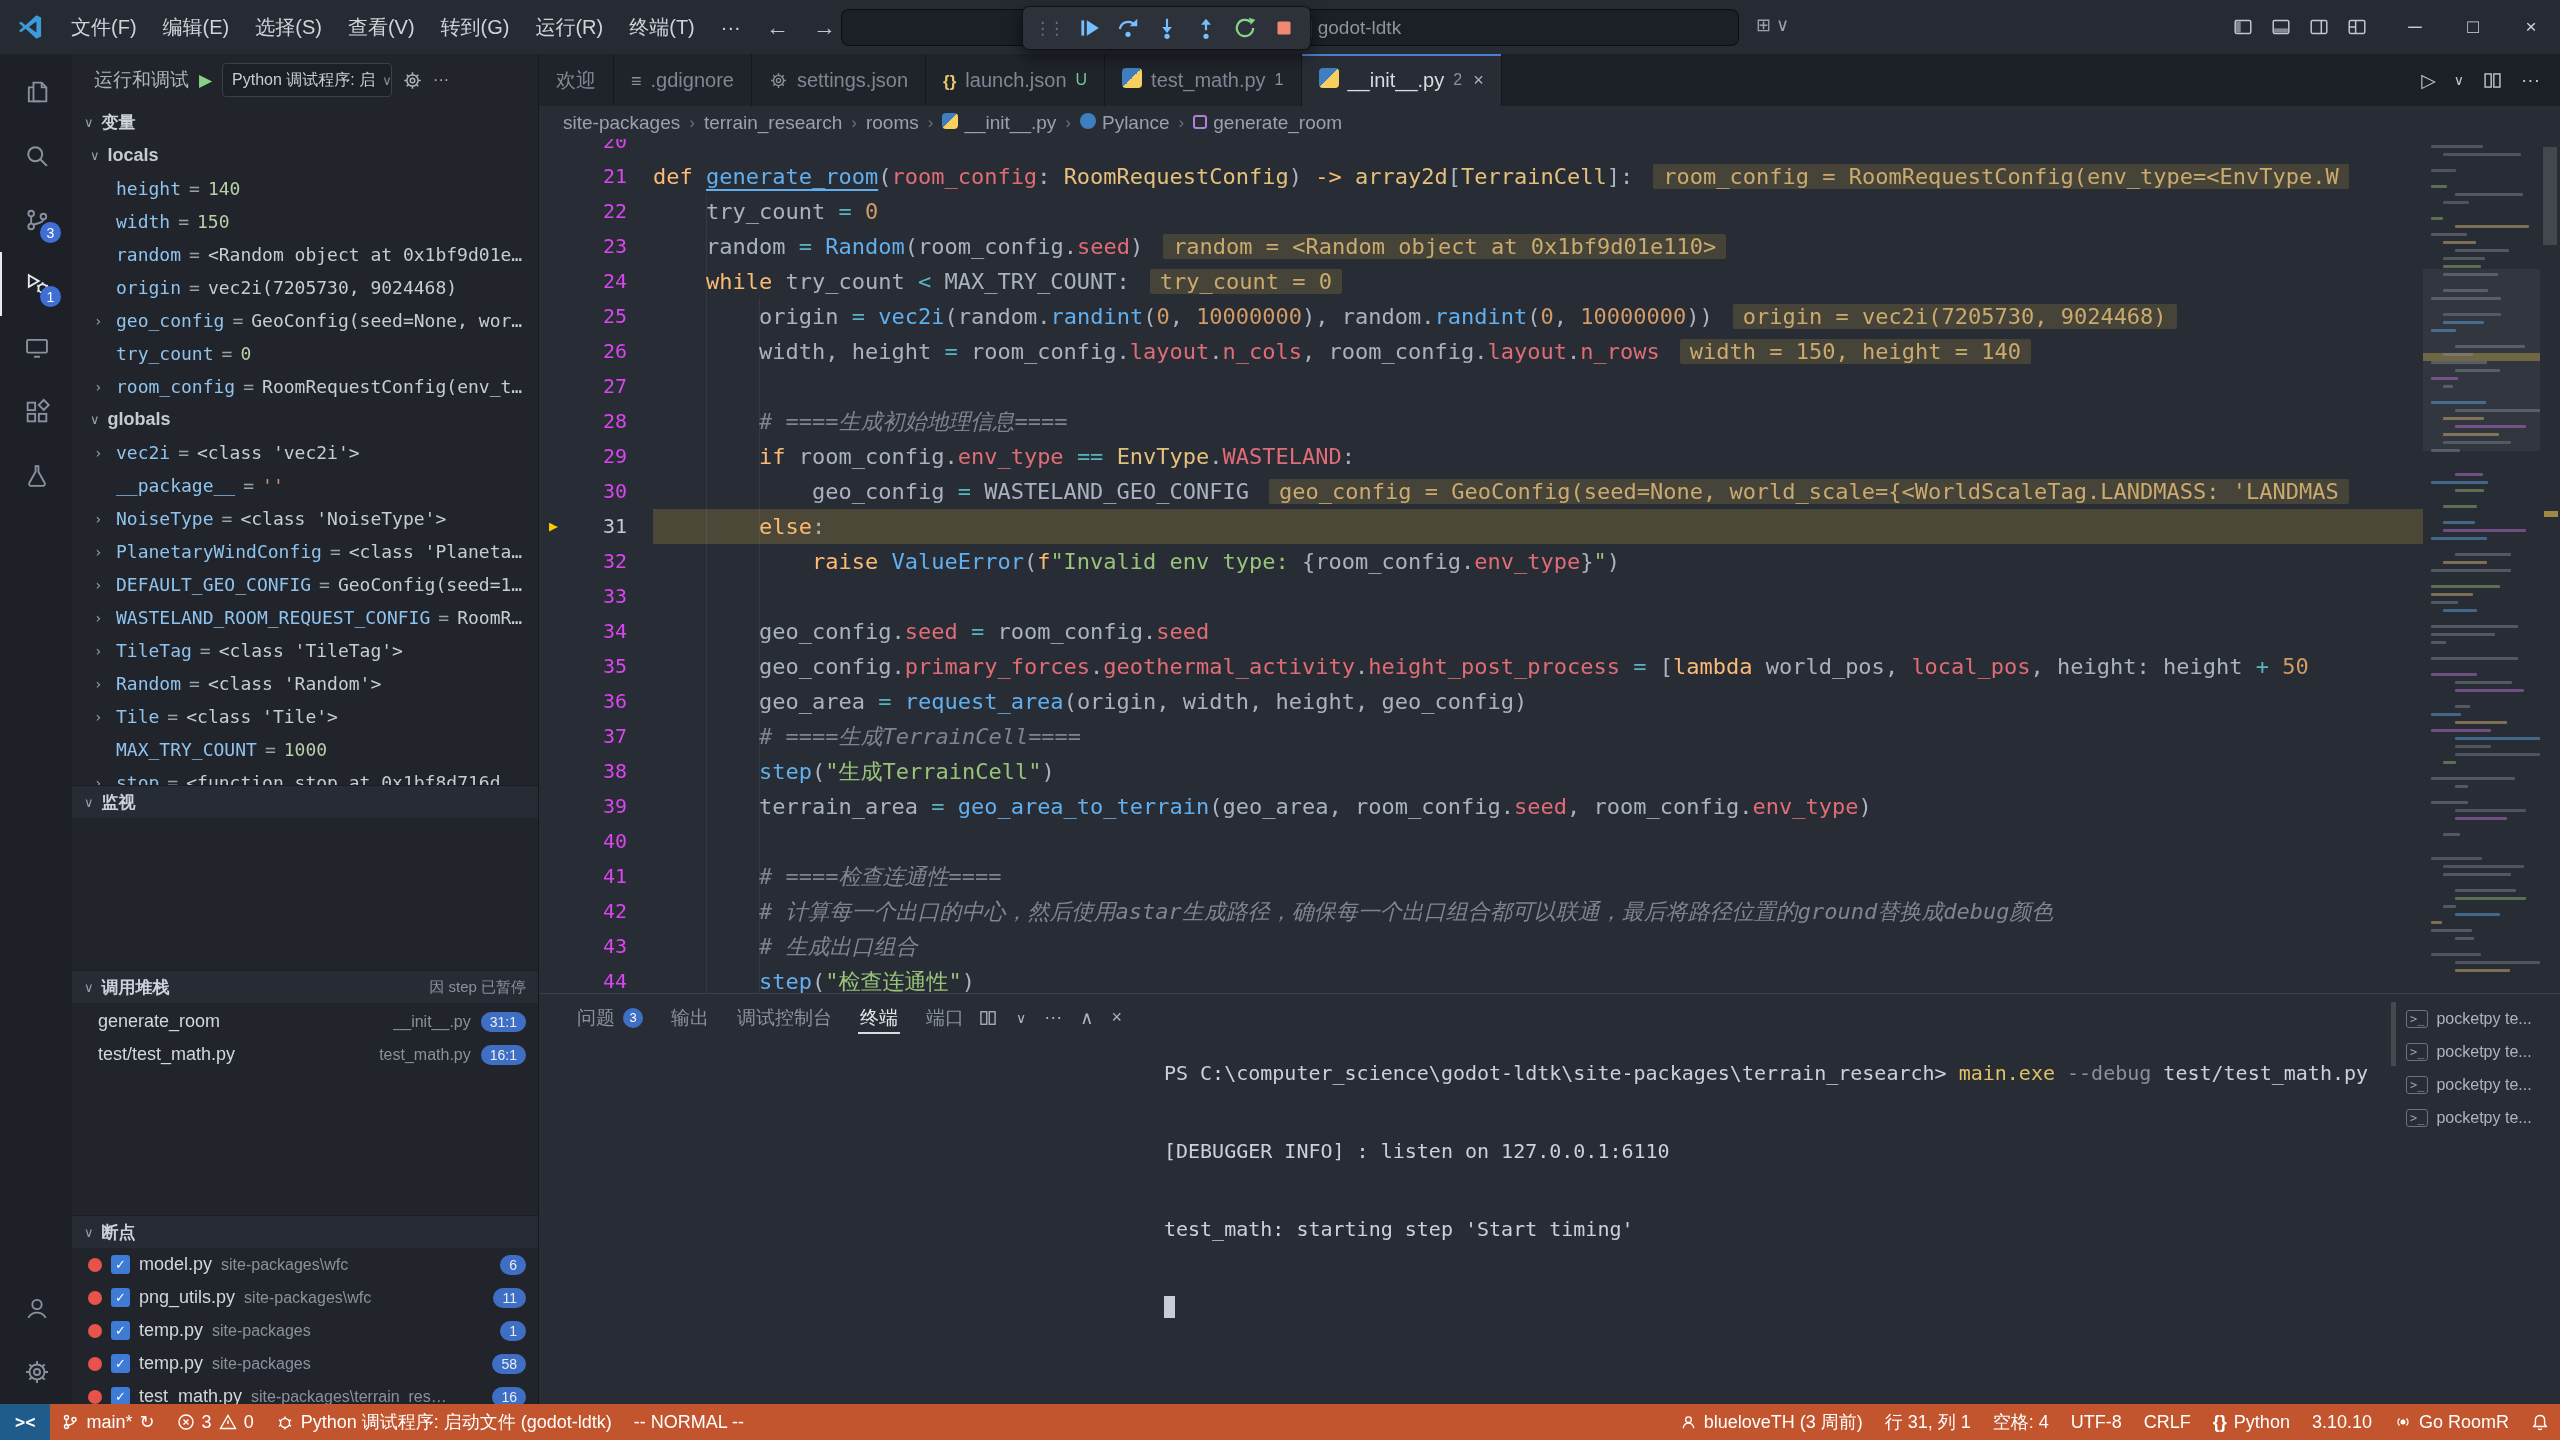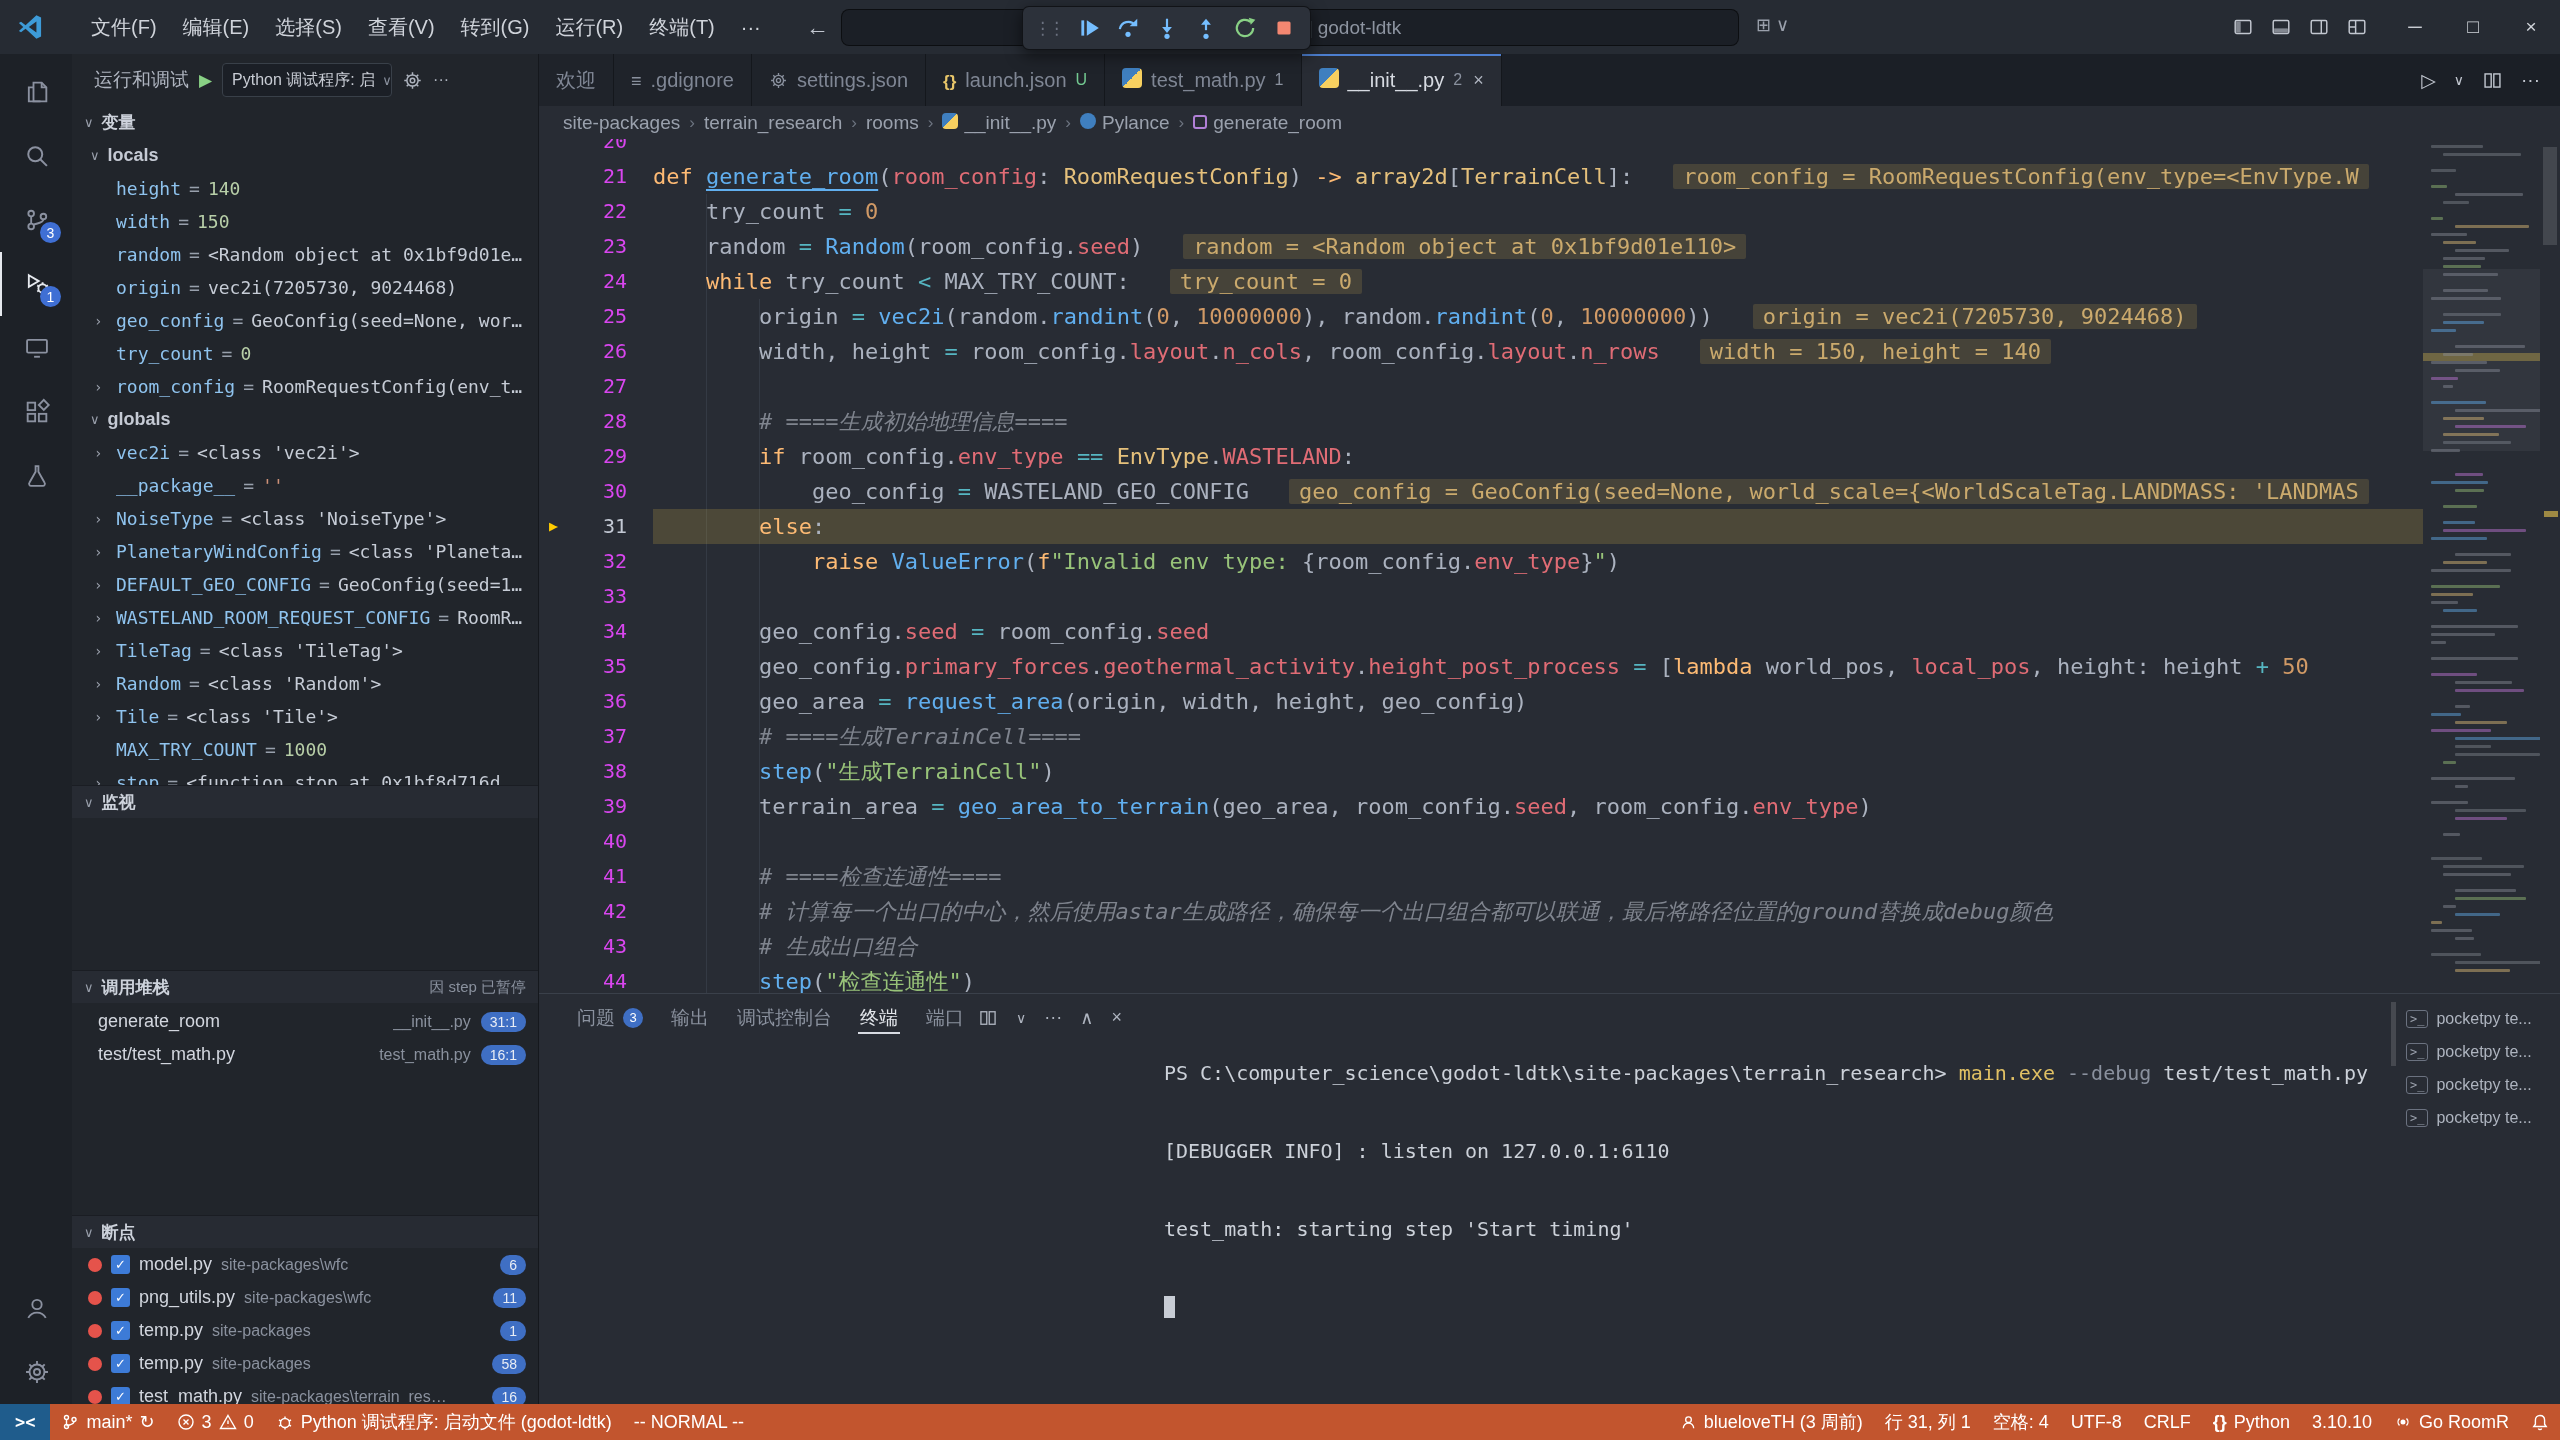--- a/index.html
+++ b/index.html
@@ -1,21 +1,21 @@
 <!DOCTYPE html>
 <html><head>
 <meta charset="utf-8">
 <style>
   * { margin:0; padding:0; box-sizing:border-box; }
   html,body { background:#1e2227; }
   body { font-family:"Liberation Sans","DejaVu Sans",sans-serif; }
   .window { position:relative; width:2560px; height:1440px; overflow:hidden; background:#282c34; }
 
   
-  .titlebar { height:54px; background:#262b33; display:flex; align-items:center; position:relative; z-index:40;gap:20px; }
+  .titlebar { height:54px; background:#262b33; display:flex; align-items:center; position:relative; z-index:40; }
   .vslogo { width:28px; height:28px; margin:0 14px 0 16px; }
   .menus { display:flex; align-items:center; }
   .menu-item { font-size:20px; color:#cfd3da; padding:0 13px; height:36px; line-height:36px; border-radius:6px; white-space:nowrap; }
   .nav-arrow { font-size:23px; color:#c2c7d0; padding:0 12px; }
   .searchbox { position:absolute; left:841px; top:9px; width:898px; height:37px; background:#1b1f26; border:1px solid rgba(0,0,0,.55); border-radius:8px; display:flex; align-items:center; justify-content:center; gap:10px; color:#8d94a0; font-size:19px; }
   .cmd-extra { position:absolute; left:1756px; top:14px; color:#9aa0ac; font-size:18px; display:flex; gap:5px; }
   .dbg-toolbar { position:absolute; left:1022px; top:6px; height:44px; background:#2c313a; border:1px solid rgba(0,0,0,.6); border-radius:7px; box-shadow:0 5px 16px rgba(0,0,0,.55); display:flex; align-items:center; padding:0 9px; gap:4px; z-index:60; }
   .dbg-handle { color:#6b7280; font-size:17px; letter-spacing:-3px; padding:0 5px 0 2px; }
   .dbg-btn { width:35px; height:35px; display:flex; align-items:center; justify-content:center; border-radius:5px; }
   .tb-right { margin-left:auto; display:flex; align-items:center; }
@@ -91,21 +91,21 @@
   .ln { width:114px; flex:none; text-align:right; padding-right:26px; color:#d946ef; font-size:20px; position:relative; }
   .cl.current .ln { color:#c3c9d4; }
   .cur-arrow { position:absolute; left:10px; top:0; color:#ffcc00; font-size:15px; }
   .lt { flex:1; min-width:0; overflow:hidden; }
   .cl.current .lt { background:rgba(255,215,80,.17); }
   .tk-k { color:#fdba74; } .tk-f { color:#61afef; }
   .tk-fu { color:#61afef; text-decoration:underline; text-underline-offset:5px; }
   .tk-t { color:#e5c07b; } .tk-s { color:#98c379; } .tk-n { color:#d19a66; }
   .tk-c { color:#7f848e; font-style:italic; } .tk-v { color:#abb2bf; }
   .tk-p { color:#e06c75; } .tk-o { color:#56b6c2; } .tk-d { color:#abb2bf; }
-  .hint { background:rgba(255,213,90,.14); color:#cbaa6d; padding:0 10px; margin-left:40px; border-radius:2px; }
+  .hint { background:rgba(255,213,90,.14); color:#cbaa6d; padding:0 10px; margin-left:20px; border-radius:2px; }
   .minimap { position:absolute; right:20px; top:0; width:117px; bottom:0; overflow:hidden; }
   .mm-bar { position:absolute; height:3px; border-radius:1px; opacity:.45; }
   .mm-viewport { position:absolute; left:0; right:0; top:130px; height:182px; background:rgba(255,255,255,.05); }
   .mm-cur { position:absolute; left:0; right:0; top:214px; height:8px; background:rgba(255,215,80,.3); }
   .vscroll { position:absolute; right:0; top:0; bottom:0; width:20px; }
   .vthumb { position:absolute; left:3px; right:3px; top:8px; height:98px; background:rgba(255,255,255,.13); }
   .ruler-cur { position:absolute; right:2px; width:14px; height:6px; top:372px; background:rgba(255,215,80,.55); }
 
   
   .panel { height:411px; flex:none; background:#282c34; border-top:1px solid #3a404a; display:flex; flex-direction:row; }

